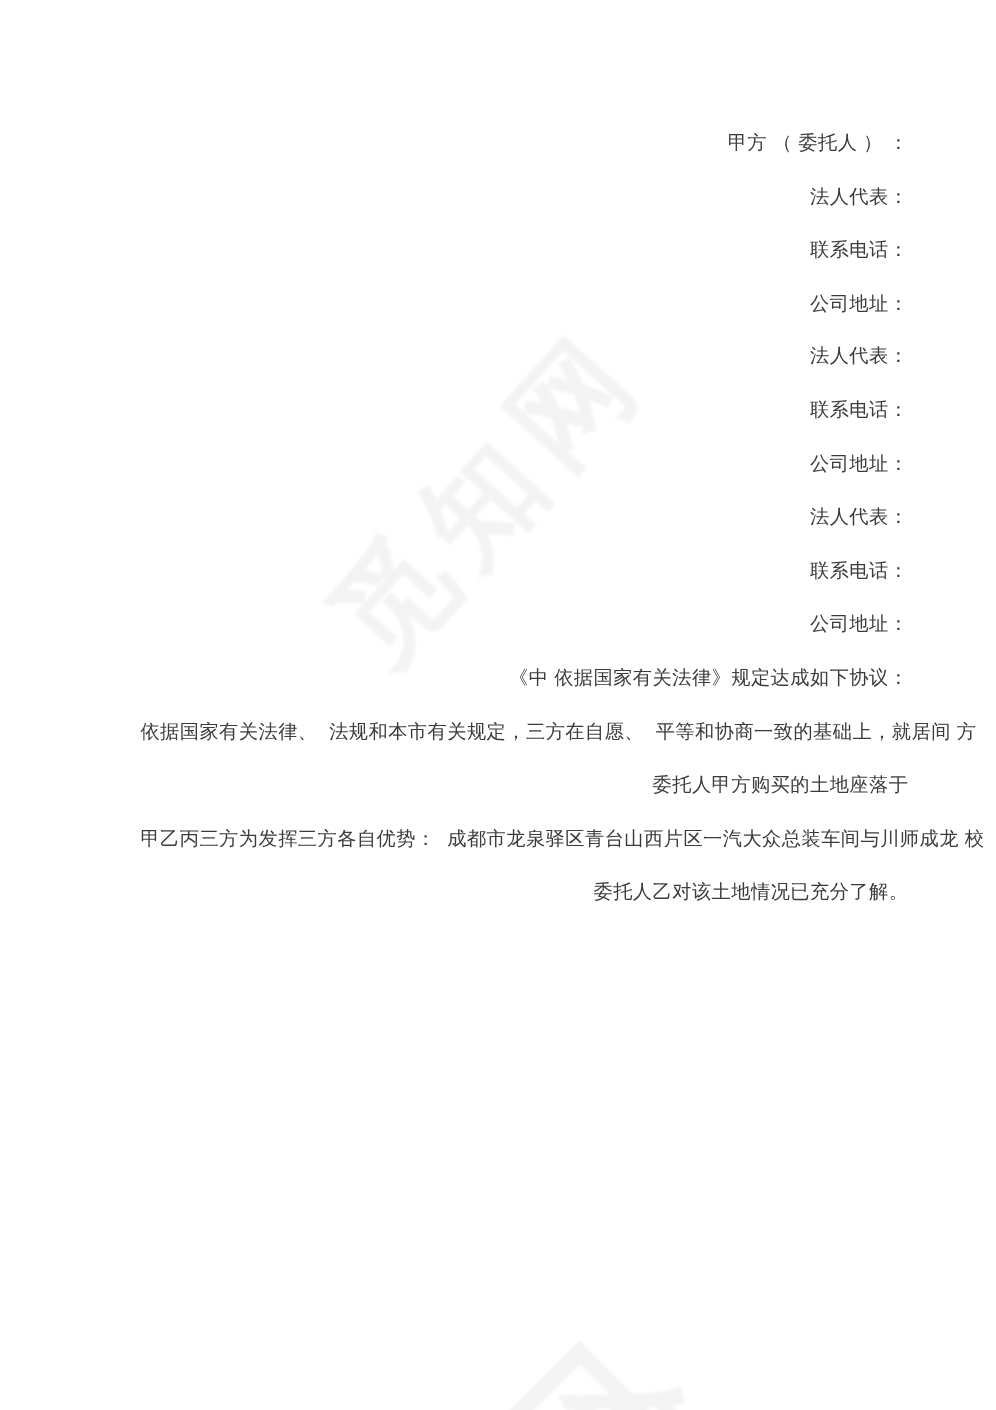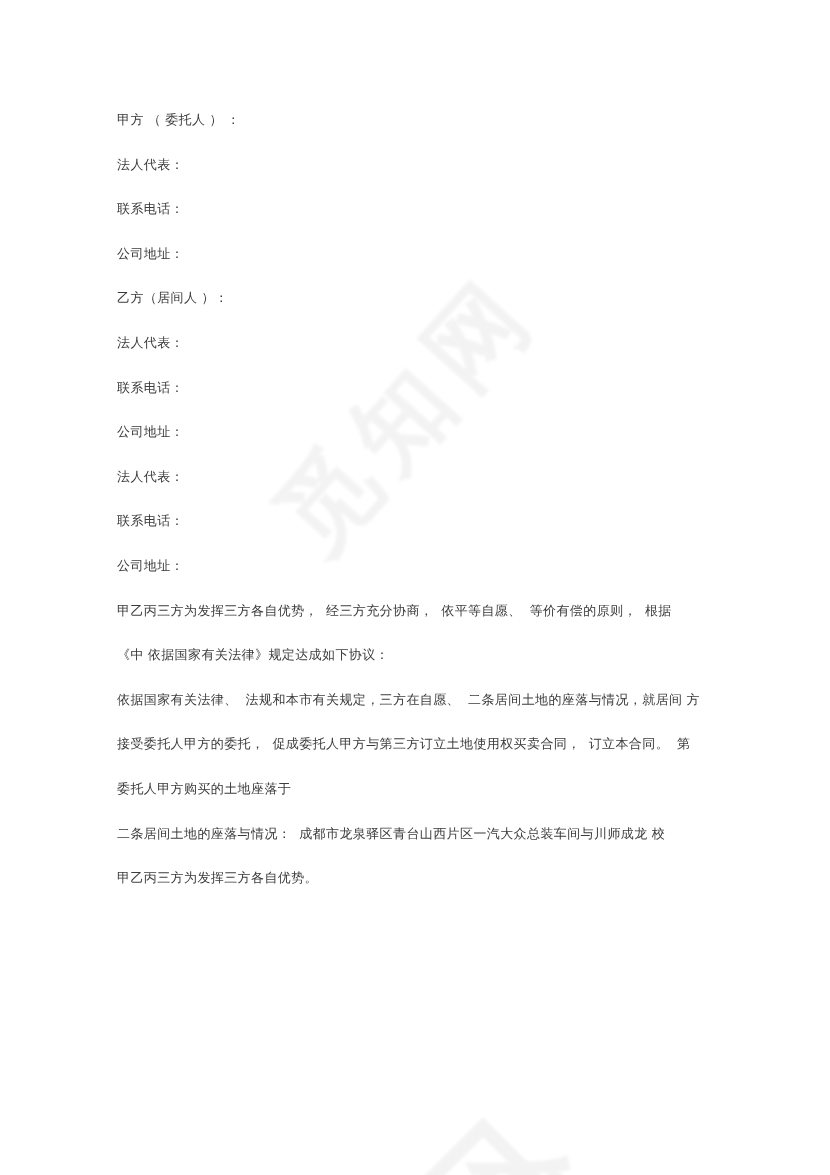--- a/index.html
+++ b/index.html
@@ -17,25 +17,26 @@
   .doc-page {
     position: absolute;
     inset: 0;
     background: #ffffff;
   }
   .doc-body {
     position: absolute;
     left: 117px;
     top: 98px;
     width: 640px;
-    font-size: 13px;
+    font-size: 16px;
     line-height: 44.6px;
     font-weight: 500;
     color: #3b3b3b;
     letter-spacing: 0.4px;
+    text-align: right;
   }
   .doc-line {
     white-space: pre;
     height: 44.6px;
   }
   .watermark-center {
     position: absolute;
     left: 408px;
     top: 415px;
     transform: translate(-50%, -50%) rotate(-48deg);
@@ -78,29 +79,26 @@
   <div class="watermark-diamond"></div>
 
   <div class="watermark-diamond-char" style="color: rgb(243, 243, 243);">觅</div>
 
   <div class="doc-body" style="color: rgb(59, 59, 59);">
 
   <div class="doc-line">甲方 （ 委托人 ） ：</div>
       <div class="doc-line">法人代表：</div>
       <div class="doc-line">联系电话：</div>
       <div class="doc-line">公司地址：</div>
-      <div class="doc-line">乙方（居间人 ）：</div>
       <div class="doc-line">法人代表：</div>
       <div class="doc-line">联系电话：</div>
       <div class="doc-line">公司地址：</div>
       <div class="doc-line">法人代表：</div>
       <div class="doc-line">联系电话：</div>
       <div class="doc-line">公司地址：</div>
-      <div class="doc-line">甲乙丙三方为发挥三方各自优势，  经三方充分协商，  依平等自愿、  等价有偿的原则，  根据</div>
       <div class="doc-line">《中 依据国家有关法律》规定达成如下协议：</div>
-      <div class="doc-line">依据国家有关法律、  法规和本市有关规定，三方在自愿、  二条居间土地的座落与情况，就居间 方</div>
-      <div class="doc-line">接受委托人甲方的委托，  促成委托人甲方与第三方订立土地使用权买卖合同，  订立本合同。  第</div>
+      <div class="doc-line">依据国家有关法律、  法规和本市有关规定，三方在自愿、  平等和协商一致的基础上，就居间 方</div>
       <div class="doc-line">委托人甲方购买的土地座落于</div>
-      <div class="doc-line">二条居间土地的座落与情况：  成都市龙泉驿区青台山西片区一汽大众总装车间与川师成龙 校</div>
-      <div class="doc-line">甲乙丙三方为发挥三方各自优势。</div>
+      <div class="doc-line">甲乙丙三方为发挥三方各自优势：  成都市龙泉驿区青台山西片区一汽大众总装车间与川师成龙 校</div>
+      <div class="doc-line">委托人乙对该土地情况已充分了解。</div>
     </div>
 
 </div>
 
 </body></html>

